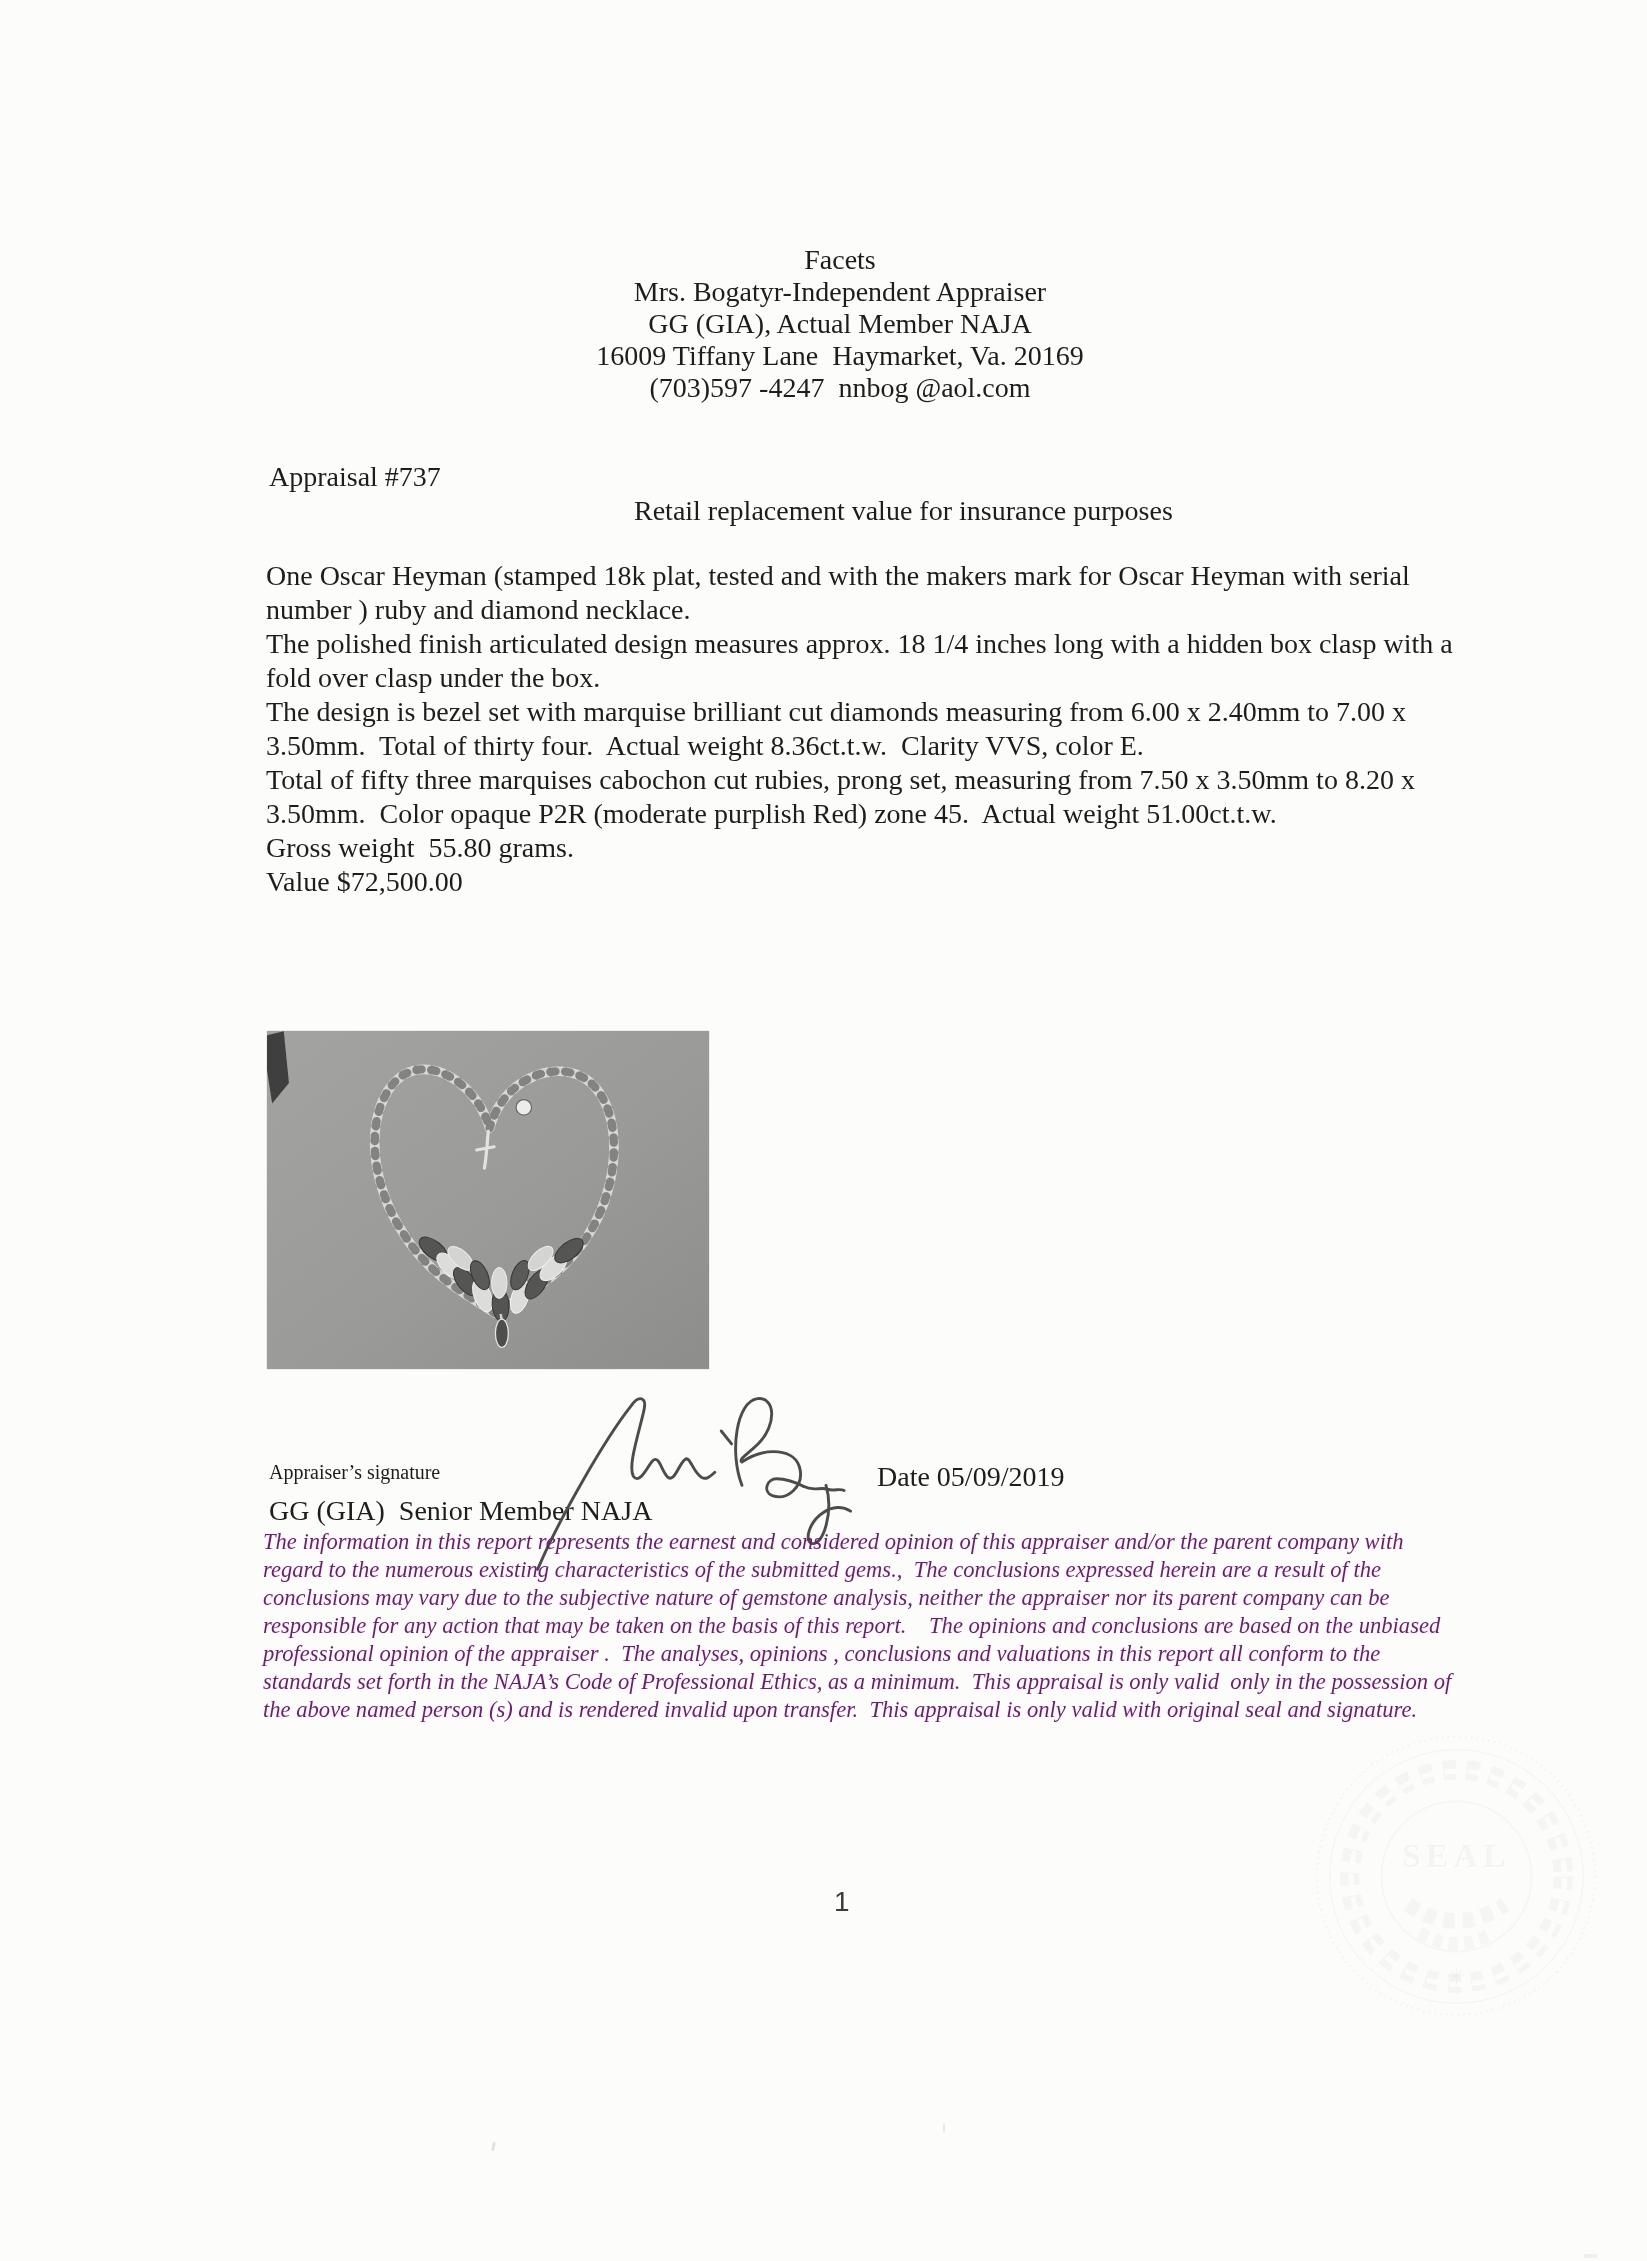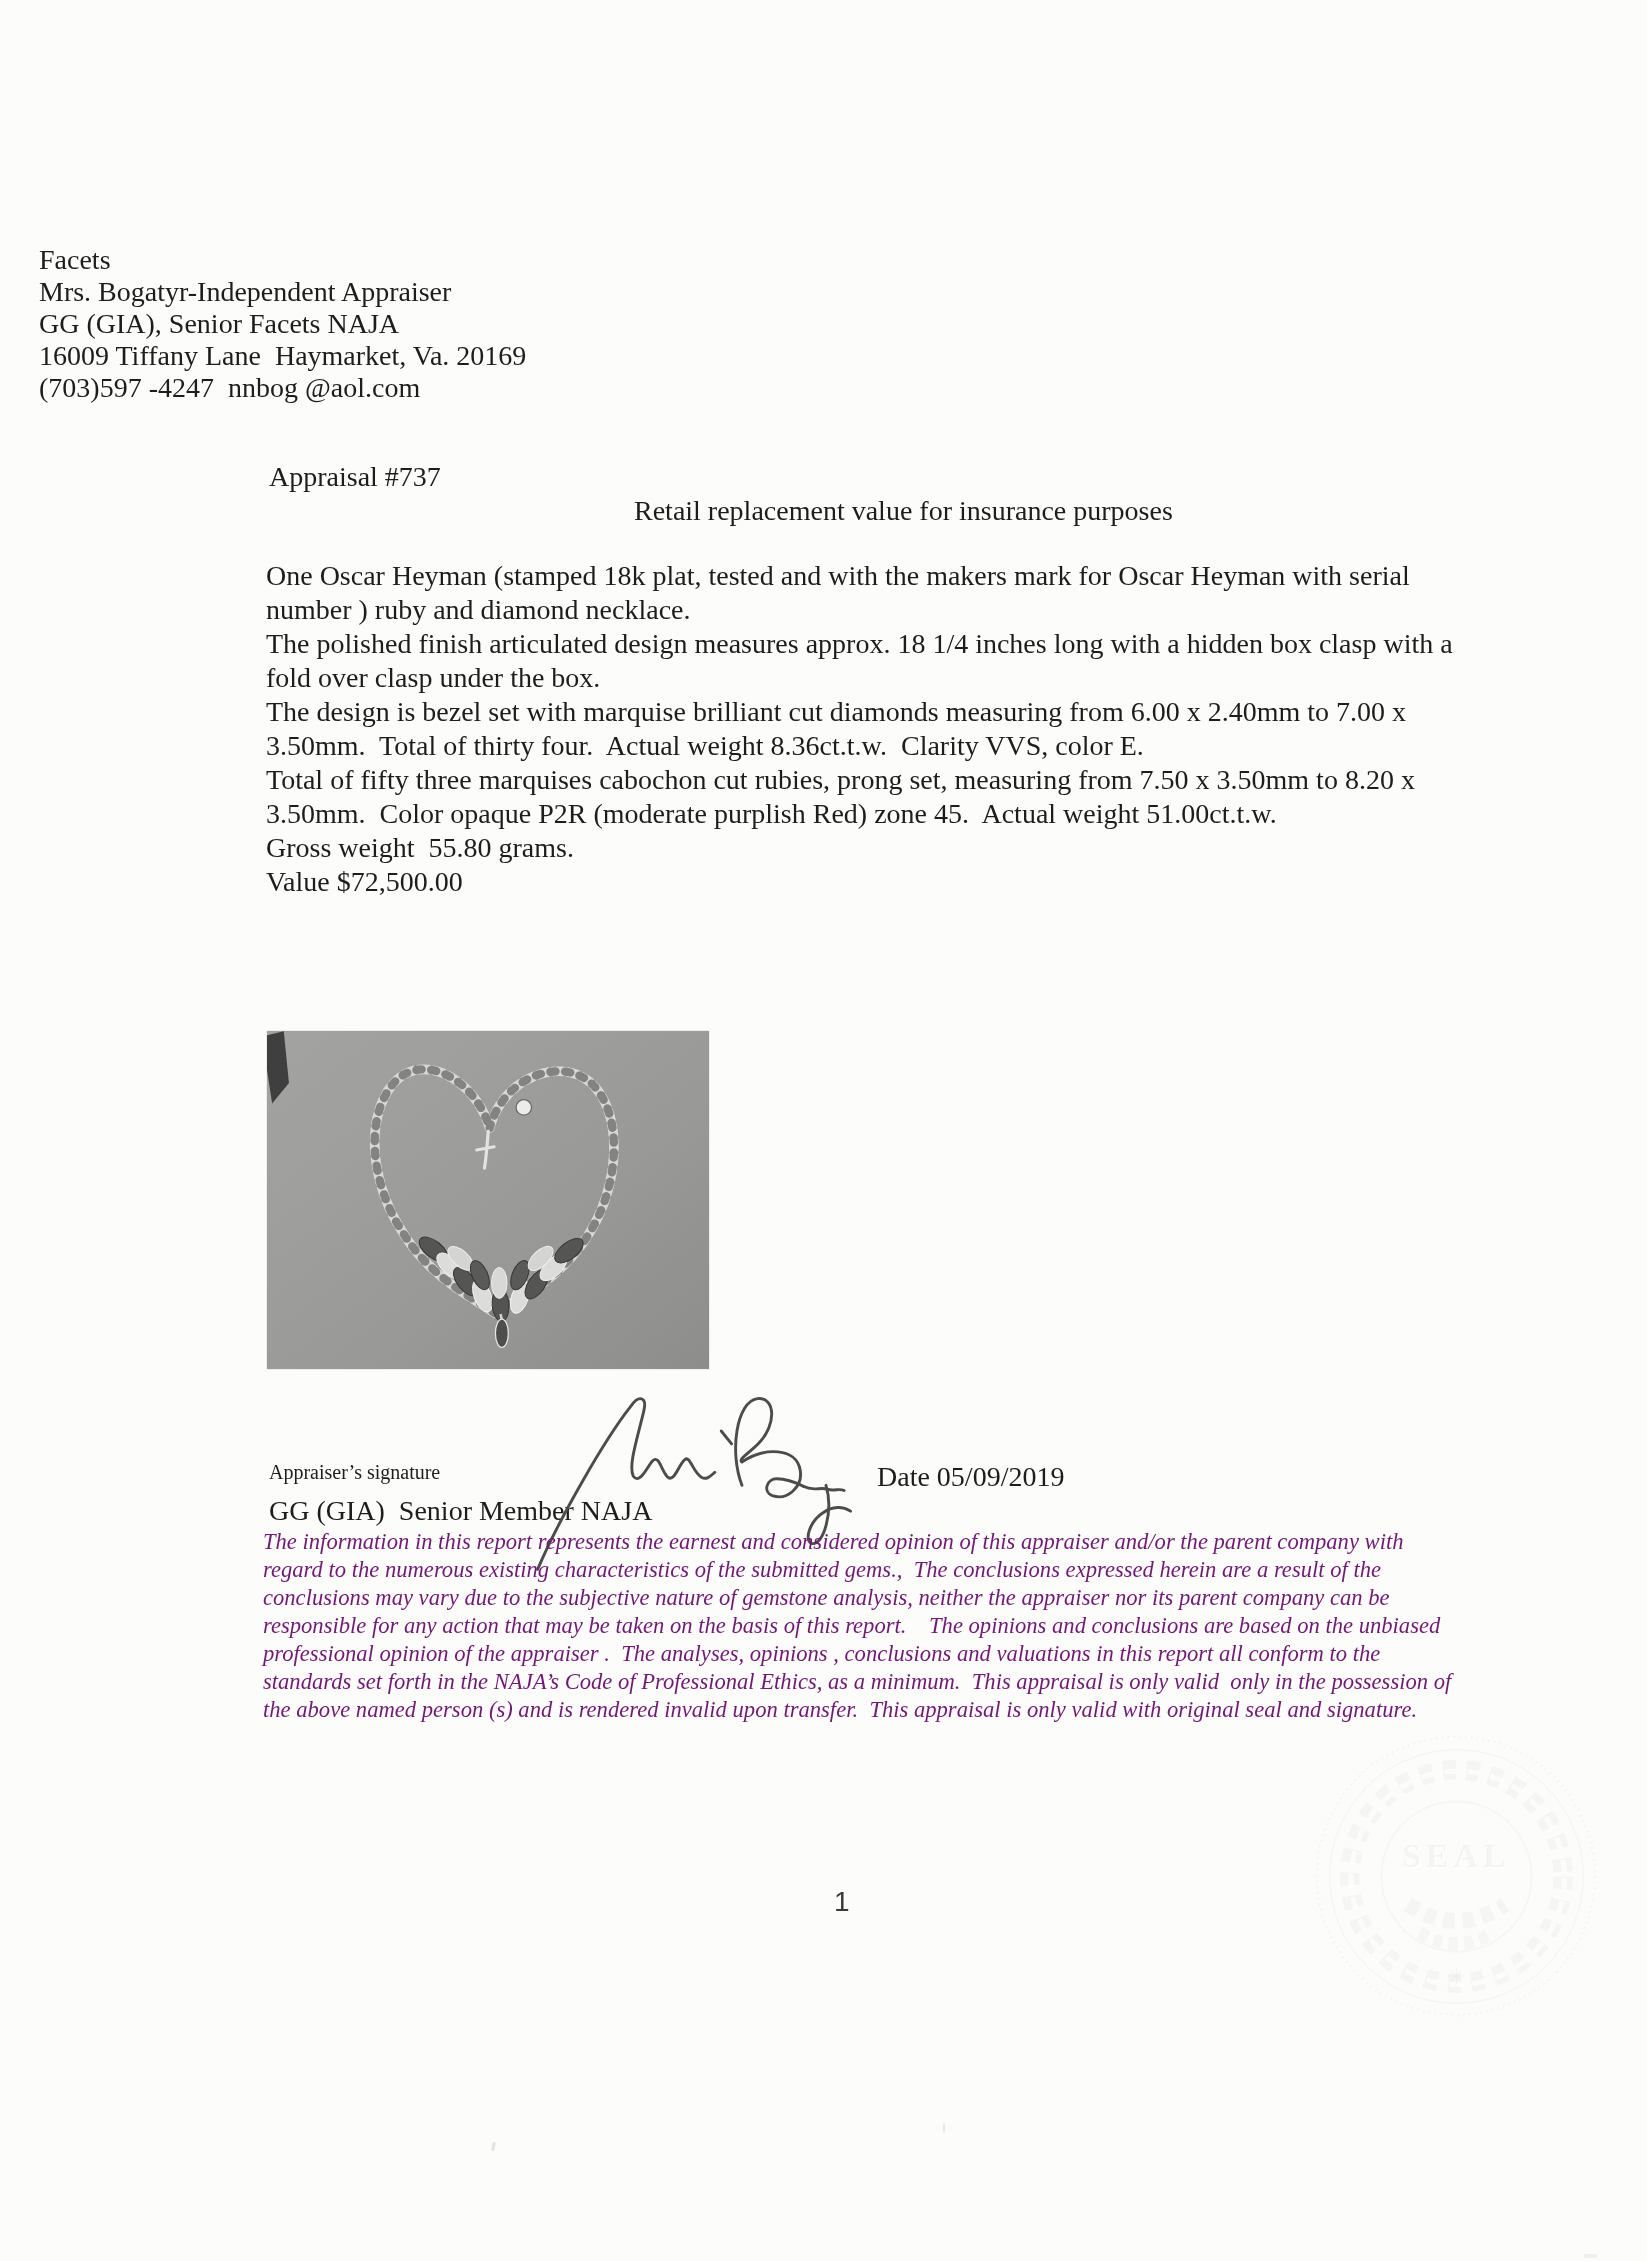--- a/index.html
+++ b/index.html
@@ -9,20 +9,21 @@
     background:#fcfcfa;
     font-family:"Liberation Serif", serif;
     color:#1d1d1d;
     overflow:hidden;
   }
   .abs{position:absolute;}
   .line{white-space:pre;}
   
   .letterhead{
     left:39px;top:244px;width:1602px;
+    text-align:center;
     font-size:28px;line-height:32px;
   }
   
   .appraisal-number{left:269px;top:461px;font-size:28px;text-align:center;}
   .purpose-line{left:594px;top:495px;font-size:28px;margin-left:40px;}
   
   .description{left:266px;top:559px;width:1176px;font-size:28px;line-height:34px;}
   
   .photo{left:267px;top:1031px;width:442px;height:338px;background:#9a9a98;box-shadow:0 0 1.3px rgba(0,0,0,.25);}
   .photo svg{display:block;width:100%;height:100%;}
@@ -43,21 +44,21 @@
   .speck{background:rgba(40,40,40,.12);border-radius:1.3px;}
 </style>
 </head>
 <body>
 
 <div class="page">
 
   <div class="abs letterhead">
     <div class="line">Facets</div>
     <div class="line">Mrs. Bogatyr-Independent Appraiser</div>
-    <div class="line">GG (GIA), Senior Facets NAJA</div>
+    <div class="line">GG (GIA), Actual Member NAJA</div>
     <div class="line">16009 Tiffany Lane  Haymarket, Va. 20169</div>
     <div class="line">(703)597 -4247  nnbog @aol.com</div>
   </div>
 
   <div class="abs appraisal-number line">Appraisal #737</div>
   <div class="abs purpose-line line">Retail replacement value for insurance purposes</div>
 
   <div class="abs description">
     <div class="line">One Oscar Heyman (stamped 18k plat, tested and with the makers mark for Oscar Heyman with serial</div>
     <div class="line">number ) ruby and diamond necklace.</div>

